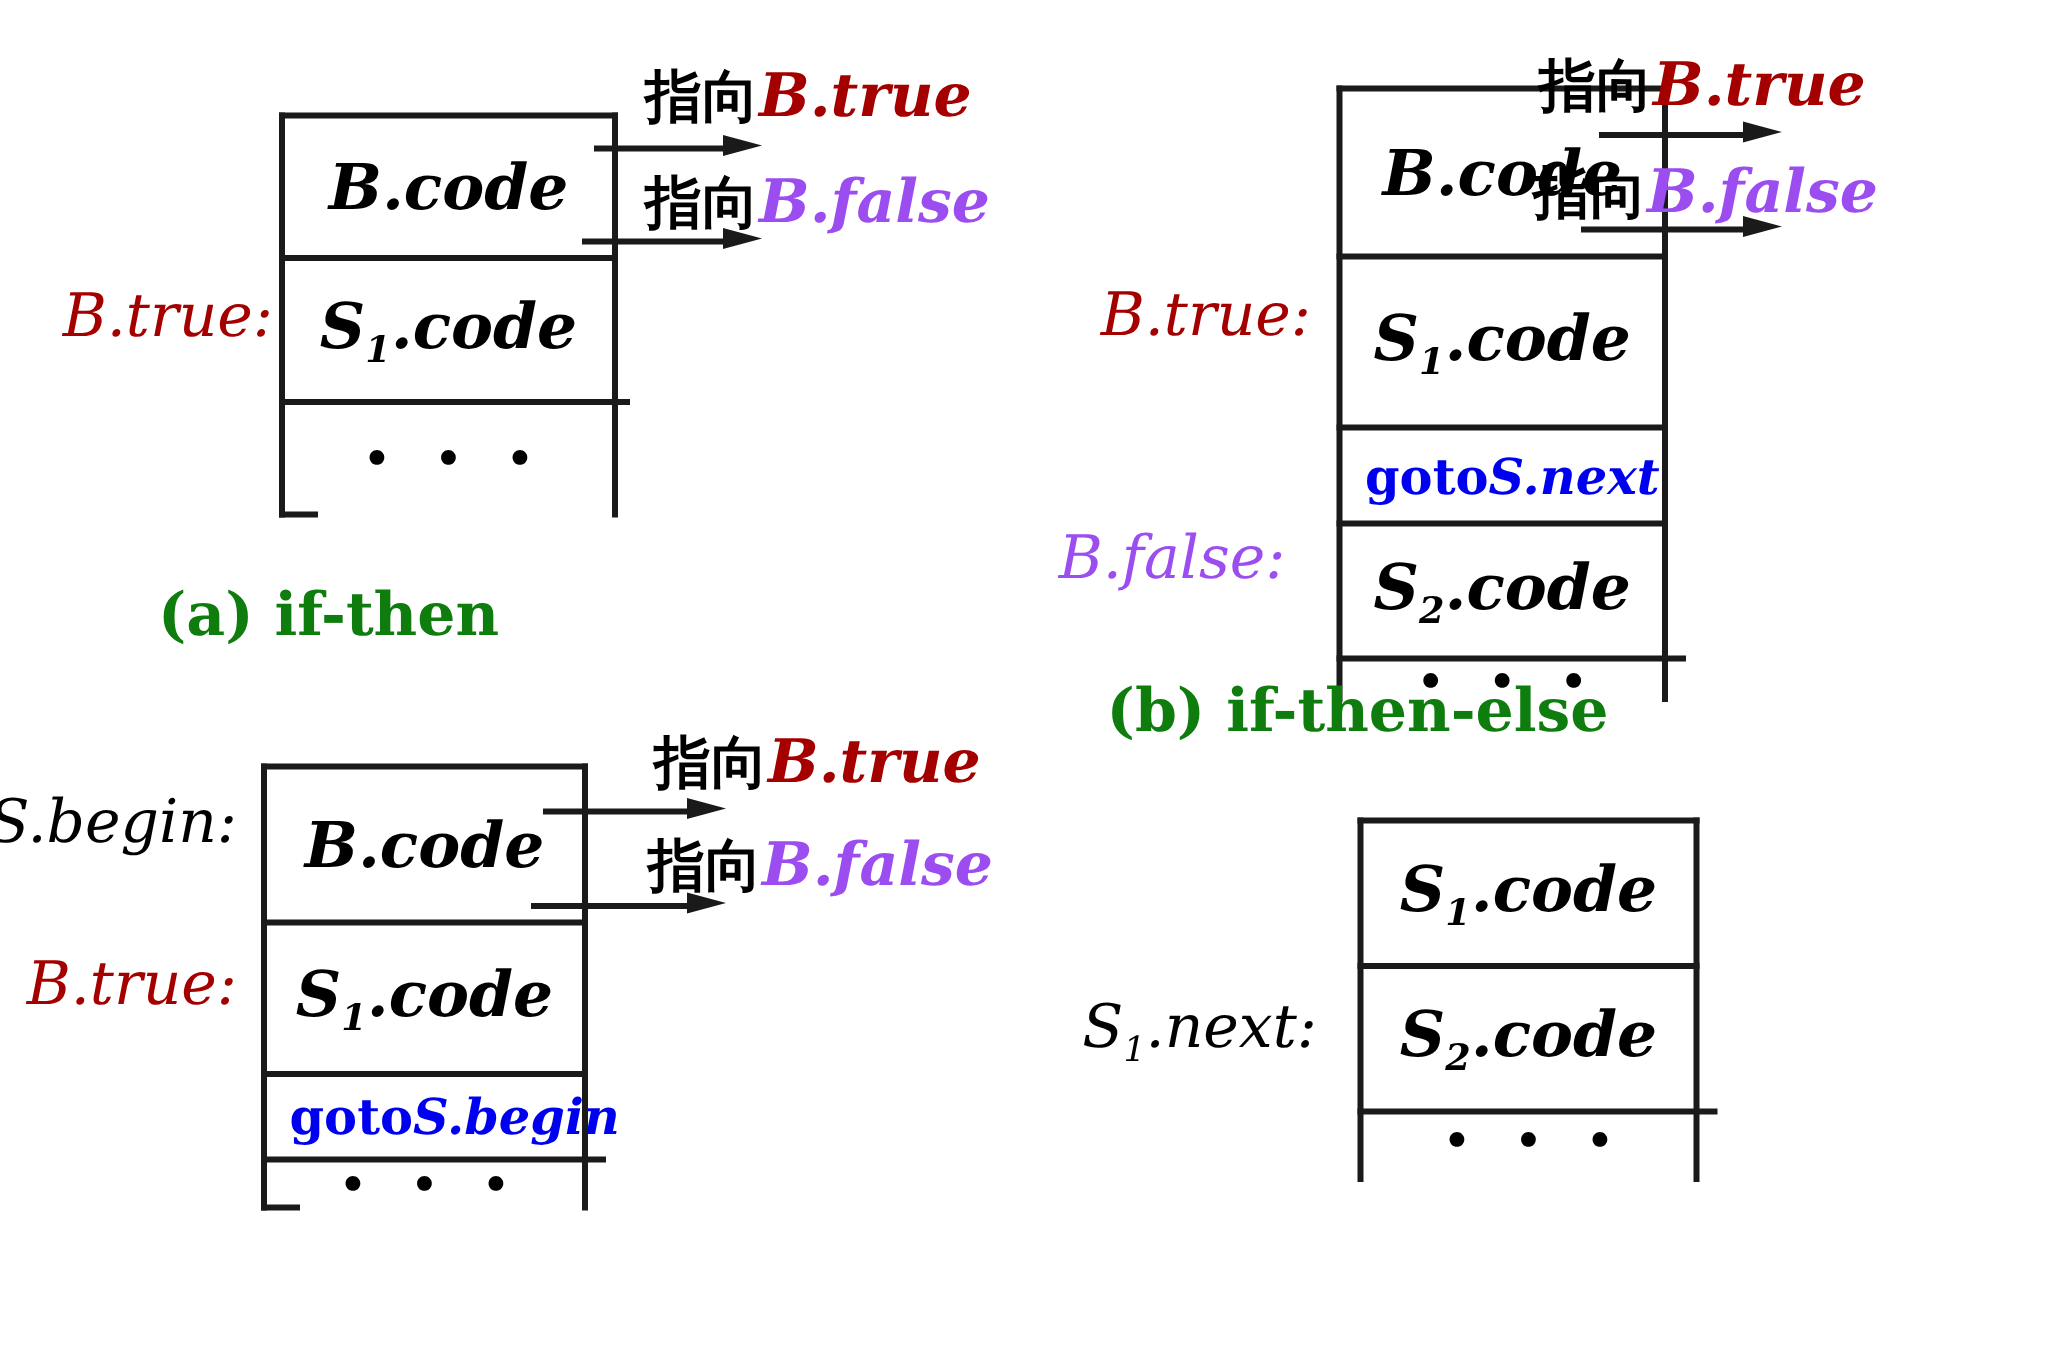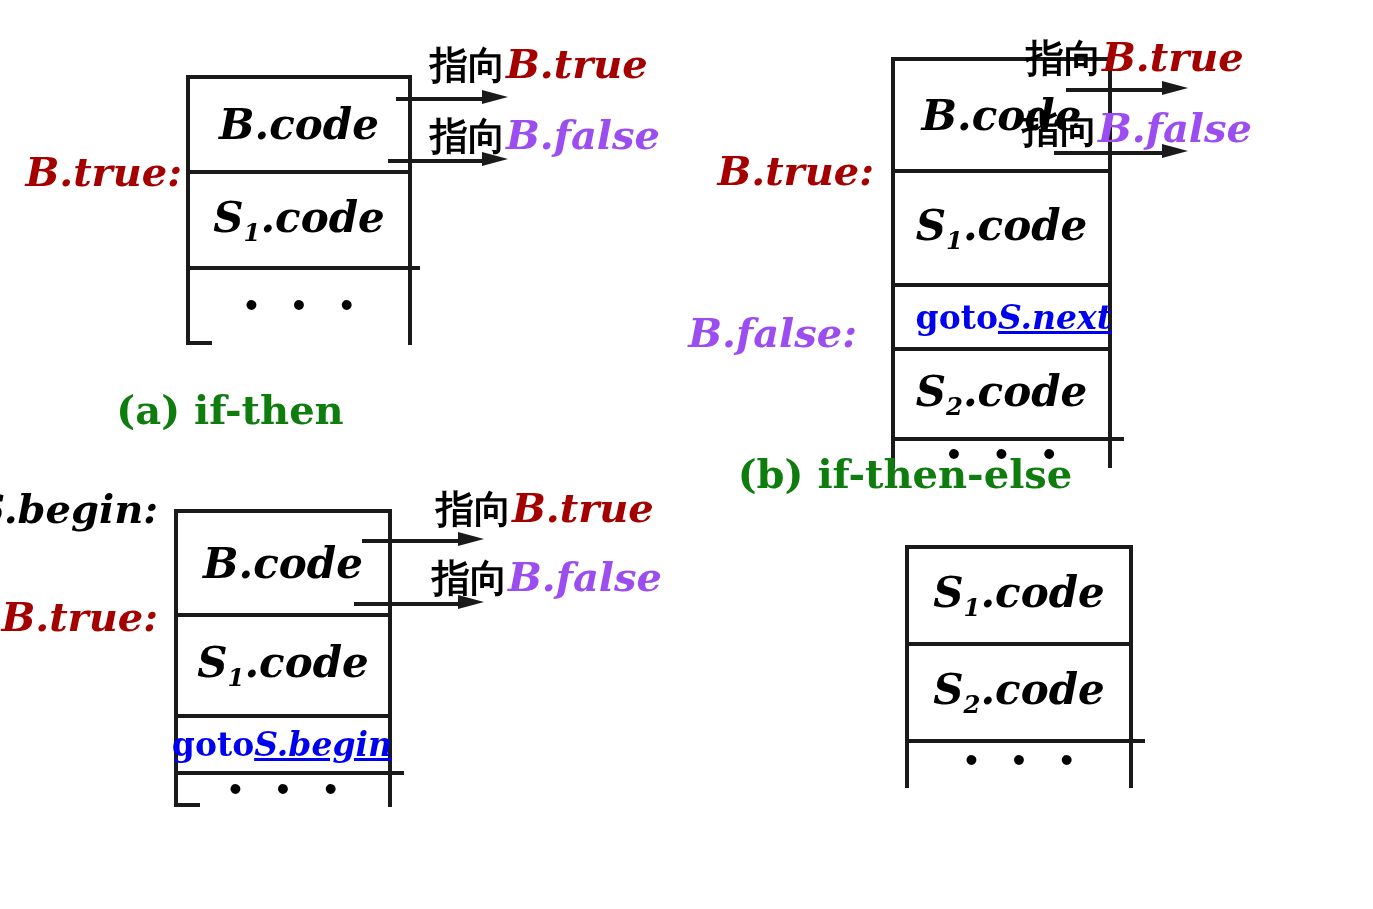--- a/index.html
+++ b/index.html
@@ -6,25 +6,25 @@
   .stage{position:relative;width:1373px;height:909px;background:#ffffff;overflow:hidden;
          font-family:"DejaVu Serif","Liberation Serif",serif;color:#000;}
   .box{position:absolute;}
   .vl{position:absolute;width:4px;top:0;bottom:0;background:#1a1a1a;}
   .vl.left{left:0;} .vl.right{right:0;}
   .hl{position:absolute;height:4px;left:0;background:#1a1a1a;}
   .tick{position:absolute;height:4px;width:26px;left:0;background:#1a1a1a;}
   .cell{position:absolute;left:0;right:0;display:flex;align-items:center;justify-content:center;
         font-weight:bold;font-style:italic;font-size:42px;white-space:nowrap;}
   .cell sub{font-size:0.58em;}
-  .goto-cell{justify-content:flex-end;padding-left:6px;font-style:normal;font-size:33px;color:#0000f0;}
-  .goto-cell .it{font-style:italic;text-decoration:underline;}
+  .goto-cell{justify-content:flex-start;padding-left:19px;font-style:normal;font-size:33px;color:#0000f0;}
+  .goto-cell .it{font-style:italic;}
   .dots-cell{font-style:normal;font-weight:bold;font-size:28px;letter-spacing:10px;text-indent:10px;}
-  .sideL{position:absolute;white-space:nowrap;font-weight:bold;font-style:italic;
-         font-size:40px;line-height:50px;}
+  .sideL{position:absolute;white-space:nowrap;font-weight:normal;font-style:italic;
+         font-size:40px;line-height:50px;margin-top:39px;}
   .sideL sub{font-size:0.58em;}
   .red{color:#a40000;} .purple{color:#9b4df0;} .blk{color:#000;}
   .plabel{position:absolute;white-space:nowrap;line-height:50px;}
   .plabel .cjk{font-size:38px;font-weight:bold;font-style:normal;color:#000;text-align:center;}
   .plabel .target{font-size:40px;font-weight:bold;font-style:italic;}
   .arrow{position:absolute;height:4px;background:#1a1a1a;}
   .arrow::after{content:"";position:absolute;right:-26px;top:-7px;width:0;height:0;
                 border-left:26px solid #1a1a1a;border-top:7px solid transparent;border-bottom:7px solid transparent;}
   .caption{position:absolute;transform:translateX(-50%);white-space:nowrap;
            font-weight:bold;font-size:40px;color:#0e7d0e;}
@@ -57,21 +57,21 @@
     <span>B.true:</span>
   </div>
   <div class="arrow" style="left:396px;top:97px;width:86px;"></div>
   <div class="arrow" style="left:388px;top:159px;width:94px;"></div>
   <div class="plabel" style="left:430px;top:39px;">
     <span class="cjk">指向</span><span class="target red">B.true</span>
   </div>
   <div class="plabel" style="left:430px;top:110px;">
     <span class="cjk">指向</span><span class="target purple">B.false</span>
   </div>
-  <div class="caption" style="left:230px;top:386px;">
+  <div class="caption" style="left:219px;top:386px;">
     <span>(a) if-then</span>
   </div>
 
   <div class="box" style="left:891px;top:57px;width:221px;height:411px;">
     <div class="vl left"></div>
     <div class="vl right"></div>
     <div class="hl" style="top:0;width:221px;"></div>
     <div class="hl" style="top:112px;width:221px;"></div>
     <div class="hl" style="top:226px;width:221px;"></div>
     <div class="hl" style="top:290px;width:221px;"></div>
@@ -157,14 +157,17 @@
     <div class="cell" style="top:4px;height:93px;">
       <span><span>S</span><sub>1</sub><span>.code</span></span>
     </div>
     <div class="cell" style="top:101px;height:93px;">
       <span><span>S</span><sub>2</sub><span>.code</span></span>
     </div>
     <div class="cell dots-cell" style="top:198px;height:35px;">
       <span>• • •</span>
     </div>
   </div>
+  <div class="sideL blk" style="right:495px;top:621px;">
+    <span><span>S</span><sub>1</sub><span>.next:</span></span>
+  </div>
 
 </div>
 
 </body></html>

